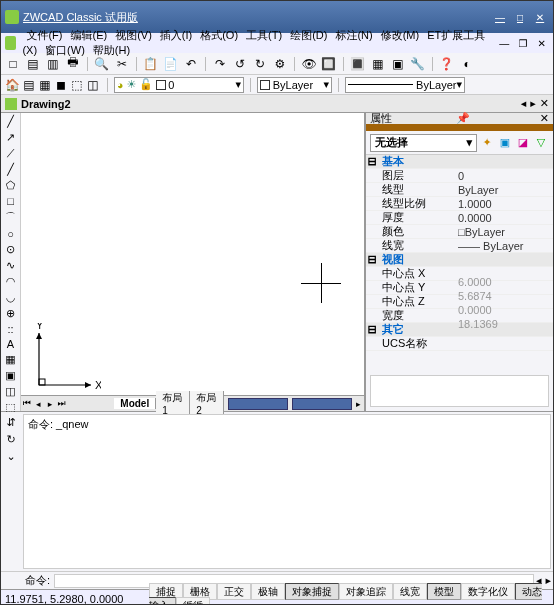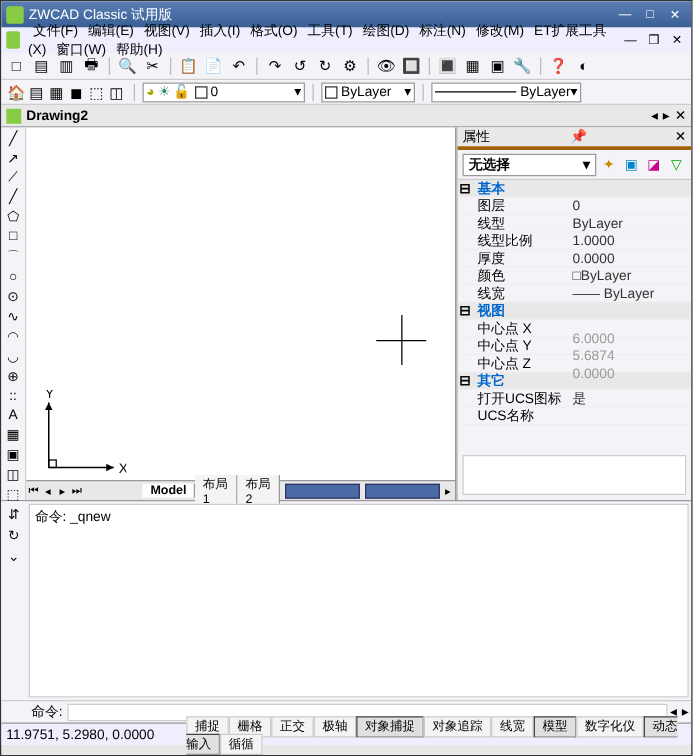--- a/index.html
+++ b/index.html
@@ -1,17 +1,17 @@
 <!DOCTYPE html>
 <html><head>
 <meta charset="utf-8">
 <style>
 * { margin: 0; padding: 0; box-sizing: border-box; font-family: "Microsoft YaHei", SimSun, sans-serif; font-size: 11px; }
 body { background: #e8e8e8; width: 554px; height: 605px; overflow: hidden; border: 1px solid #333; position: relative; }
-.titlebar { background: linear-gradient(#5a7fb5, #3a5f95); height: 21px; display: flex; align-items: center; padding: 0 4px; color: #fff; }
+.titlebar { background: linear-gradient(#5a7fb5, #3a5f95); height: 32px; display: flex; align-items: center; padding: 0 4px; color: #fff; text-decoration: underline; }
 .titlebar .app-icon { width: 14px; height: 14px; background: #8c4; border-radius: 2px; margin-right: 4px; }
 .titlebar .spacer { flex: 1; }
 .winbtn { width: 18px; height: 14px; display: inline-flex; align-items: center; justify-content: center; color: #fff; margin-left: 2px; font-size: 10px; }
 .menubar { background: #eef; height: 20px; display: flex; align-items: center; padding: 0 4px; gap: 2px; }
 .menubar .app-icon { width: 14px; height: 14px; background: #8c4; border-radius: 2px; margin-right: 4px; }
 .menuitem { padding: 2px 4px; color: #000; cursor: pointer; }
 .toolbar { background: #f4f4f8; height: 22px; display: flex; align-items: center; padding: 0 4px; gap: 4px; border-bottom: 1px solid #ccc; }
 .tbtn { width: 16px; height: 16px; display: inline-flex; align-items: center; justify-content: center; font-size: 12px; cursor: pointer; }
 .tsep { width: 1px; height: 14px; background: #bbb; margin: 0 2px; }
 .layer-row { background: #f4f4f8; height: 20px; display: flex; align-items: center; padding: 0 4px; gap: 4px; border-bottom: 1px solid #ccc; }
@@ -27,21 +27,21 @@
 .crosshair-v { position: absolute; top: 150px; left: 300px; width: 1px; height: 40px; background: #000; }
 .axis { position: absolute; bottom: 18px; left: 10px; }
 .axis svg { display: block; }
 .tabs-row { position: absolute; bottom: 0; left: 0; right: 0; height: 16px; background: #e8e8e8; display: flex; align-items: center; border-top: 1px solid #999; }
 .tabs-row .navbtn { width: 14px; text-align: center; font-size: 9px; }
 .tabs-row .tab { padding: 0 6px; font-size: 10px; border-right: 1px solid #999; background: #f4f4f4; }
 .tabs-row .tab.active { background: #fff; font-weight: bold; margin-left: 47px; }
 .scroll-thumb { background: #4a6aa5; height: 12px; flex: 0 0 60px; border: 1px solid #336; margin-left: 4px; }
 .scroll-track { background: #d4d4d4; height: 12px; flex: 1; }
 .props-panel { width: 188px; background: #f4f4f8; display: flex; flex-direction: column; border-left: 1px solid #999; }
-.props-title { height: 18px; display: flex; align-items: center; padding: 0 4px; background: #e8e8e8; border-bottom: 3px solid #a16207; }
+.props-title { height: 18px; display: flex; align-items: center; padding: 0 4px; background: #e8e8e8; border-bottom: 7px solid #a16207; }
 .props-title .close-x { margin-left: auto; }
 .props-header { height: 24px; display: flex; align-items: center; padding: 0 4px; gap: 2px; border-bottom: 1px solid #ccc; }
 .props-select { flex: 1; height: 18px; border: 1px solid #999; background: #fff; padding: 0 4px; display: flex; align-items: center; font-weight: bold; }
 .props-icon { width: 16px; height: 16px; display: inline-flex; align-items: center; justify-content: center; }
 .props-grid { flex: 1; overflow: auto; font-size: 10px; }
 .props-row { display: flex; height: 14px; align-items: center; border-bottom: 1px solid #eee; }
 .props-row.cat { background: #e8e8e8; font-weight: bold; }
 .props-row .tree-toggle { width: 12px; text-align: center; }
 .props-row .k { width: 76px; padding-left: 4px; color: #000; }
 .props-row .v { flex: 1; padding-left: 4px; color: #333; }
@@ -255,28 +255,28 @@
         <div class="props-row">
           <span class="tree-toggle"></span>
           <span class="k">中心点 Y</span>
           <span class="v gray">5.6874</span>
         </div>
         <div class="props-row">
           <span class="tree-toggle"></span>
           <span class="k">中心点 Z</span>
           <span class="v gray">0.0000</span>
         </div>
+        <div class="props-row">
+          <span class="tree-toggle"></span>
+          <span class="k">宽度</span>
+          <span class="v gray">18.1369</span>
+        </div>
         <div class="props-row cat">
           <span class="tree-toggle">⊟</span>
           <span class="k">其它</span>
-        </div>
-        <div class="props-row">
-          <span class="tree-toggle"></span>
-          <span class="k">打开UCS图标</span>
-          <span class="v ">是</span>
         </div>
         <div class="props-row">
           <span class="tree-toggle"></span>
           <span class="k">UCS名称</span>
           <span class="v "></span>
         </div>
       </div>
     <div class="props-detail"></div>
   </div>
 </div>

